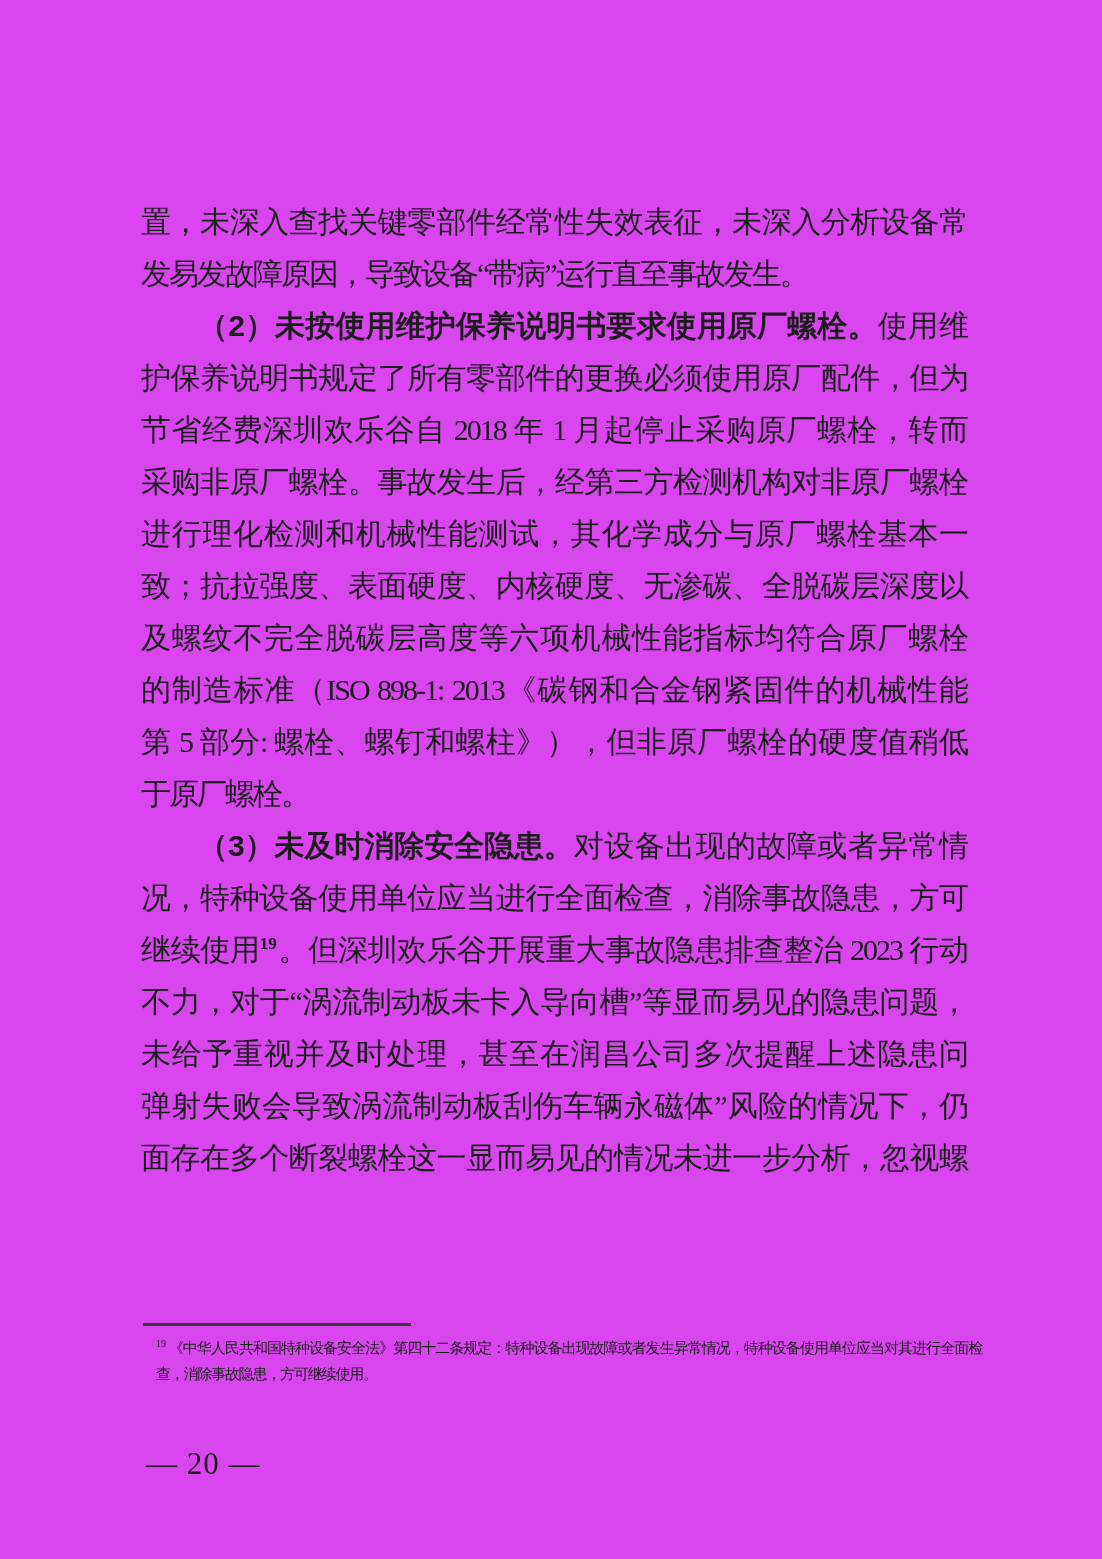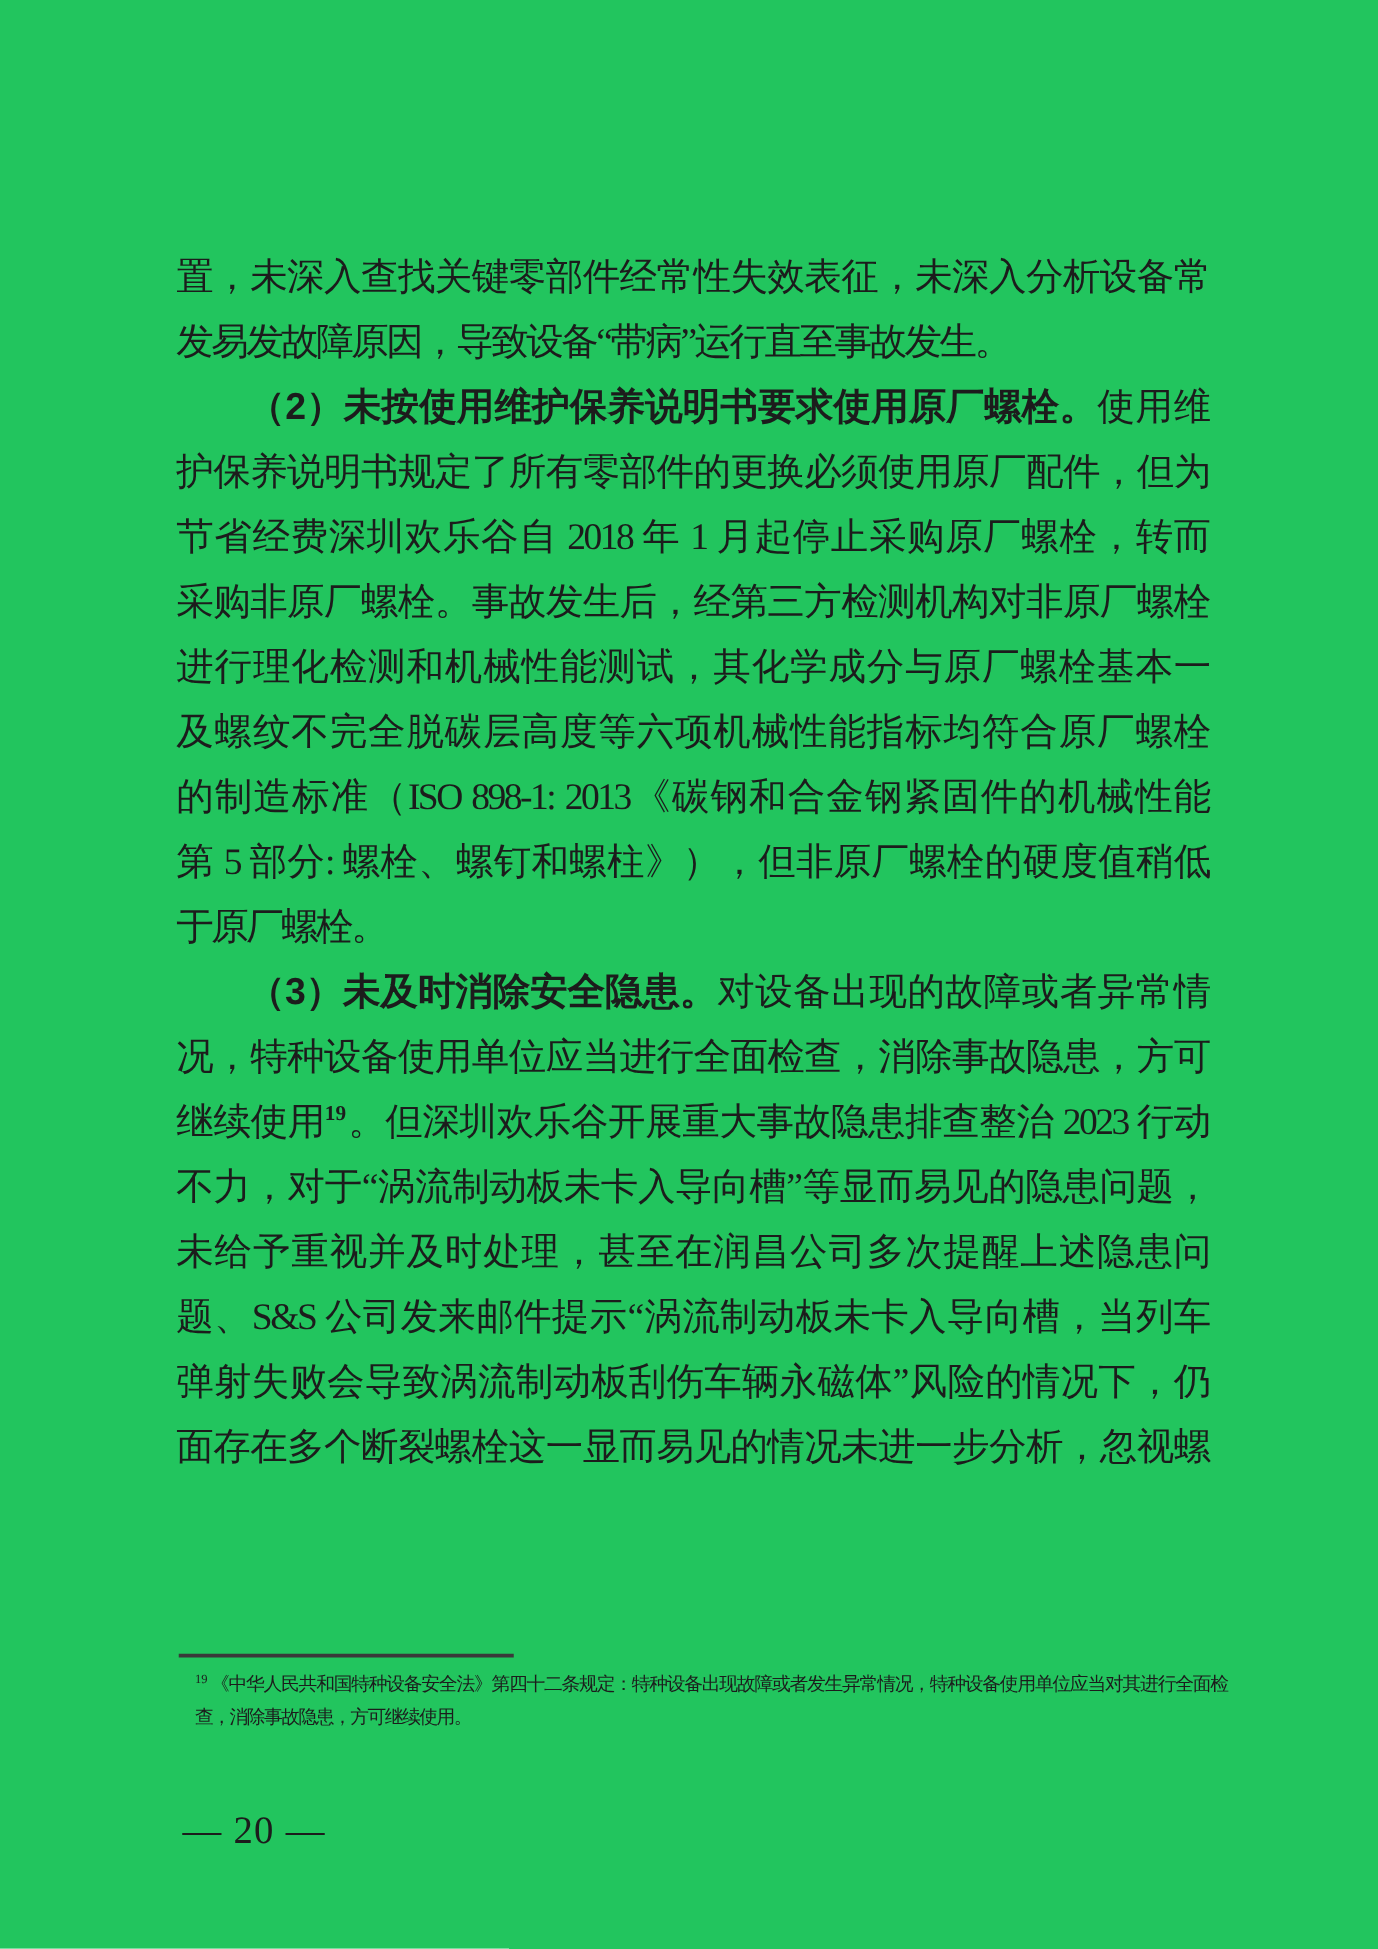--- a/index.html
+++ b/index.html
@@ -1,20 +1,20 @@
 <!DOCTYPE html>
 <html><head>
 <meta charset="utf-8">
 <style>
   html, body { margin: 0; padding: 0; background: #ffffff; }
   .page {
     position: relative;
     width: 1102px;
     height: 1559px;
-    background: #22c55e;
+    background: #d946ef;
     font-family: "Liberation Serif", "DejaVu Serif", serif;
     color: #1c1c1c;
     overflow: hidden;
   }
   .body-text {
     position: absolute;
     left: 141px;
     top: 196px;
     width: 826px;
   }
@@ -82,30 +82,30 @@
 
 <div class="page">
   <div class="body-text" id="body-text">
       <div class="body-line jfull"><span>置，未深入查找关键零部件经常性失效表征，未深入分析设备常</span></div>
       <div class="body-line jleft"><span>发易发故障原因，导致设备“带病”运行直至事故发生。</span></div>
       <div class="body-line jfull indent"><span class="bold">（2）未按使用维护保养说明书要求使用原厂螺栓。</span><span>使用维</span></div>
       <div class="body-line jfull"><span>护保养说明书规定了所有零部件的更换必须使用原厂配件，但为</span></div>
       <div class="body-line jfull"><span>节省经费深圳欢乐谷自 2018 年 1 月起停止采购原厂螺栓，转而</span></div>
       <div class="body-line jfull"><span>采购非原厂螺栓。事故发生后，经第三方检测机构对非原厂螺栓</span></div>
       <div class="body-line jfull"><span>进行理化检测和机械性能测试，其化学成分与原厂螺栓基本一</span></div>
+      <div class="body-line jfull"><span>致；抗拉强度、表面硬度、内核硬度、无渗碳、全脱碳层深度以</span></div>
       <div class="body-line jfull"><span>及螺纹不完全脱碳层高度等六项机械性能指标均符合原厂螺栓</span></div>
       <div class="body-line jfull"><span>的制造标准（ISO 898-1: 2013《碳钢和合金钢紧固件的机械性能</span></div>
       <div class="body-line jfull"><span>第 5 部分: 螺栓、螺钉和螺柱》），但非原厂螺栓的硬度值稍低</span></div>
       <div class="body-line jleft"><span>于原厂螺栓。</span></div>
       <div class="body-line jfull indent"><span class="bold">（3）未及时消除安全隐患。</span><span>对设备出现的故障或者异常情</span></div>
       <div class="body-line jfull"><span>况，特种设备使用单位应当进行全面检查，消除事故隐患，方可</span></div>
       <div class="body-line jfull"><span>继续使用</span><sup>19</sup><span>。但深圳欢乐谷开展重大事故隐患排查整治 2023 行动</span></div>
       <div class="body-line jfull"><span>不力，对于“涡流制动板未卡入导向槽”等显而易见的隐患问题，</span></div>
       <div class="body-line jfull"><span>未给予重视并及时处理，甚至在润昌公司多次提醒上述隐患问</span></div>
-      <div class="body-line jfull"><span>题、S&amp;S 公司发来邮件提示“涡流制动板未卡入导向槽，当列车</span></div>
       <div class="body-line jfull"><span>弹射失败会导致涡流制动板刮伤车辆永磁体”风险的情况下，仍</span></div>
       <div class="body-line jfull"><span>面存在多个断裂螺栓这一显而易见的情况未进一步分析，忽视螺</span></div>
     </div>
   <div class="footnote-rule"></div>
   <div class="footnote" id="footnote">
       <div class="footnote-line jfull"><sup>19</sup><span> 《中华人民共和国特种设备安全法》第四十二条规定：特种设备出现故障或者发生异常情况，特种设备使用单位应当对其进行全面检</span></div>
       <div class="footnote-line jleft"><span>查，消除事故隐患，方可继续使用。</span></div>
     </div>
   <div class="page-number">— 20 —</div>
 </div>

